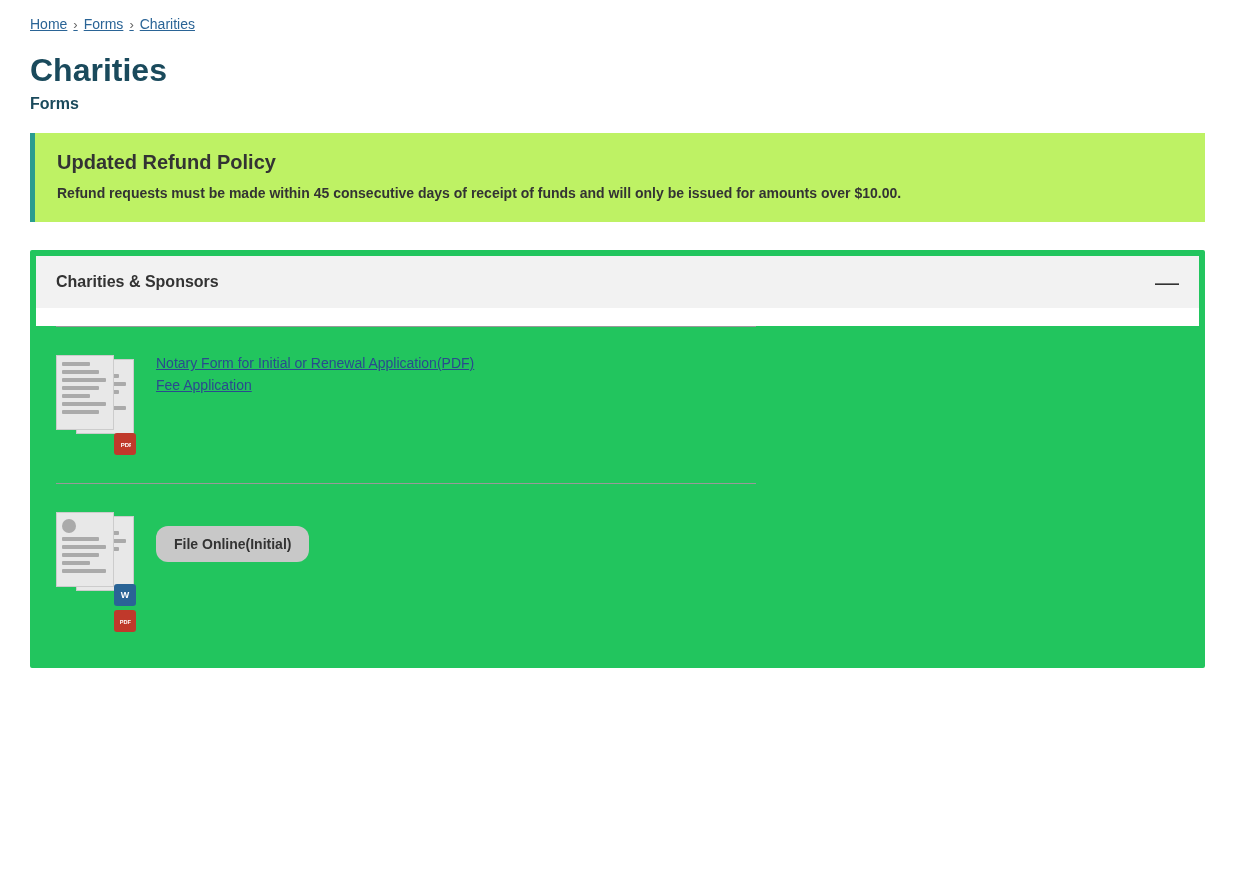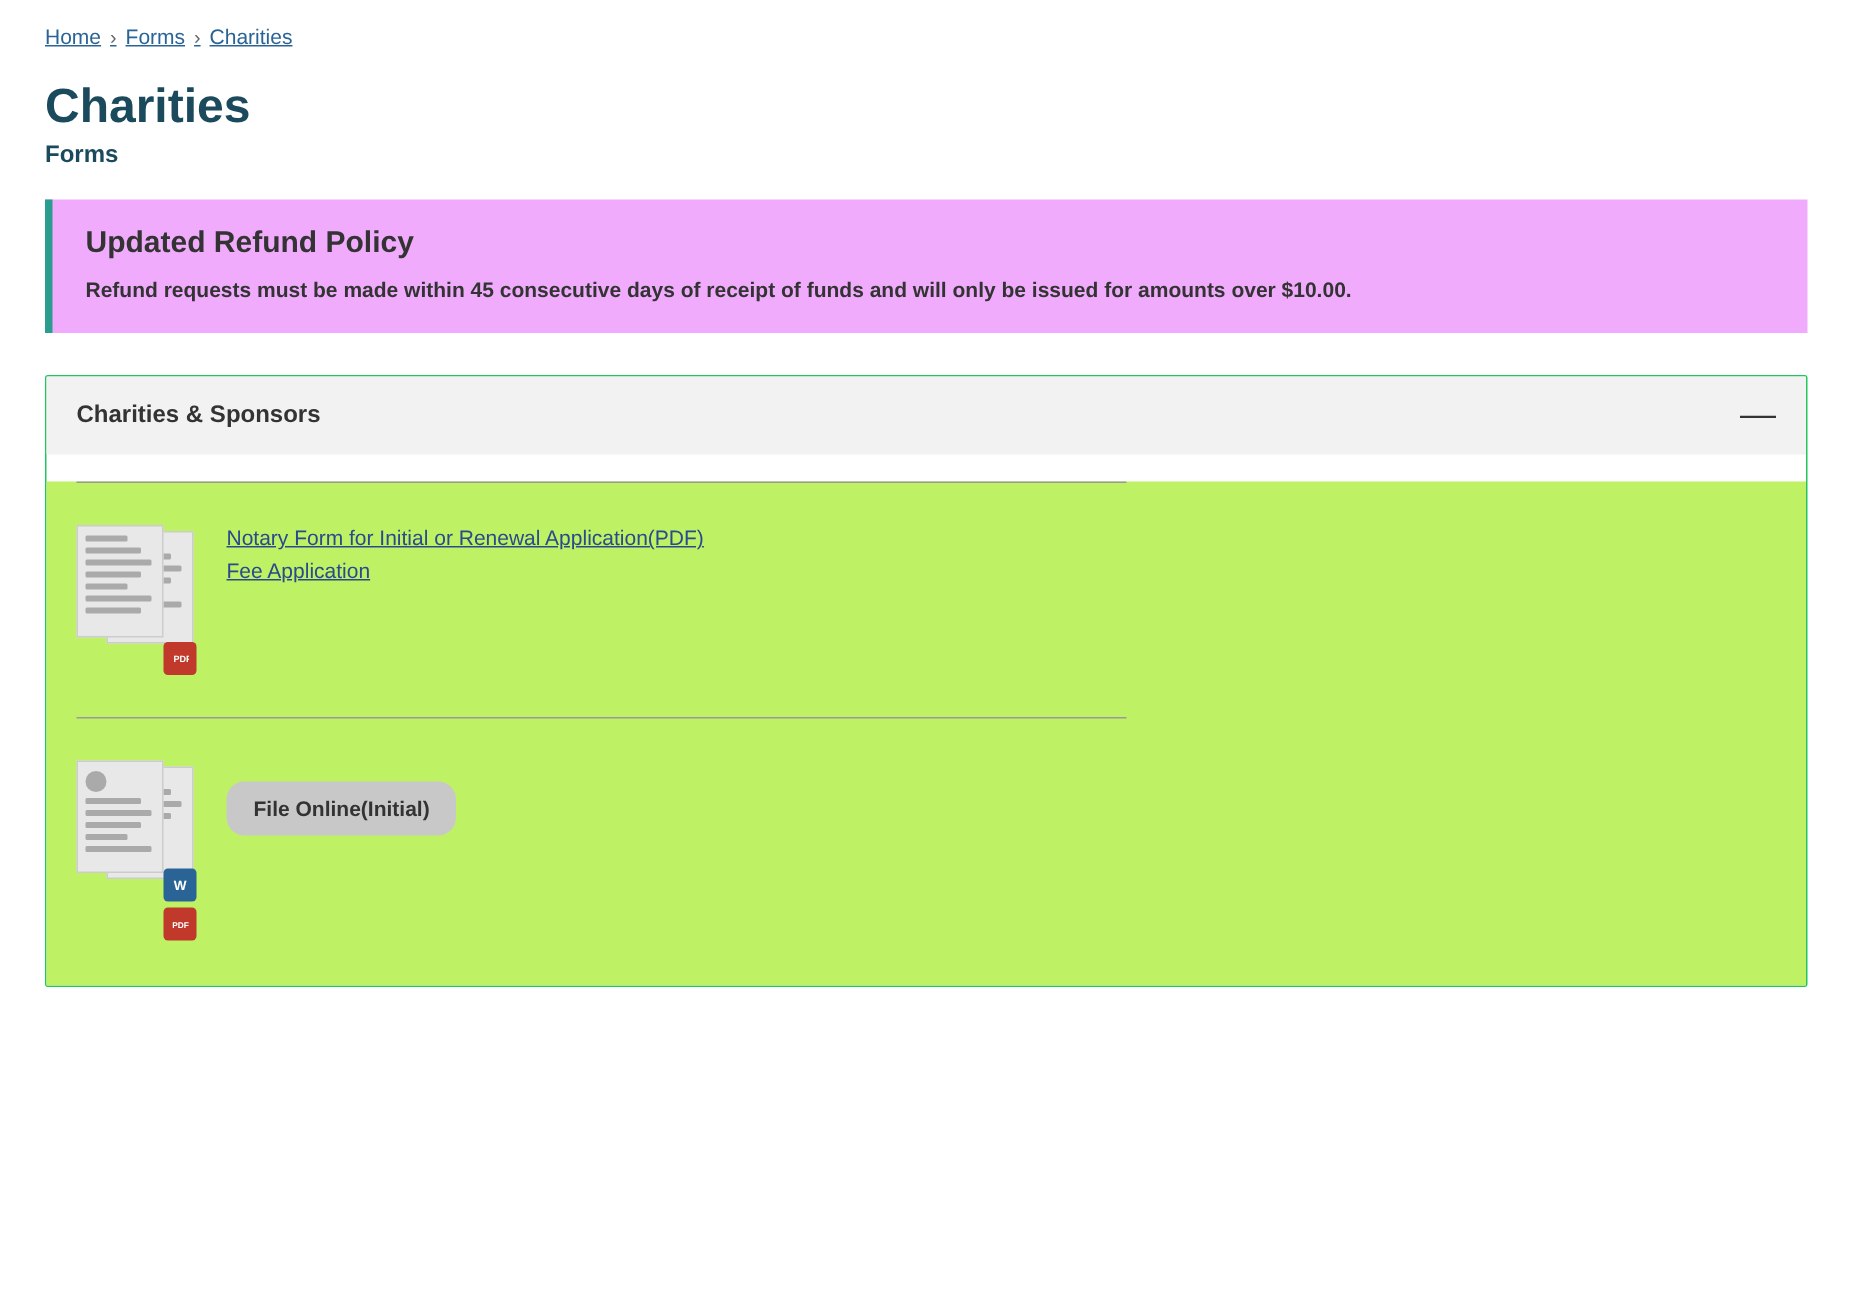--- a/index.html
+++ b/index.html
@@ -41,41 +41,41 @@
     }
     .page-subtitle {
       font-size: 16px;
       font-weight: 700;
       color: #1a4a5c;
       margin-bottom: 20px;
     }
     
     .notice-box {
       display: flex;
-      background: #f0abfc;
+      background: #bef264;
       border-left: 5px solid #2a9d8f;
       padding: 18px 22px;
       margin-bottom: 28px;
     }
     .notice-content {}
     .notice-title {
       font-size: 20px;
       font-weight: 600;
       color: #333;
       margin-bottom: 8px;
     }
     .notice-text {
       font-size: 14px;
       color: #333;
       line-height: 1.6;
       font-weight: bold;
     }
     
     .accordion {
-      border: 1px solid #22c55e;
+      border: 6px solid #22c55e;
       border-radius: 2px;
     }
     .accordion-header {
       display: flex;
       align-items: center;
       justify-content: space-between;
       background: #f2f2f2;
       padding: 14px 20px;
       cursor: pointer;
       user-select: none;
@@ -86,21 +86,21 @@
       color: #333;
     }
     .accordion-toggle {
       font-size: 24px;
       color: #333;
       font-weight: 300;
       line-height: 1;
     }
     .accordion-body {
       padding: 0 20px 20px 20px;
-      background: #bef264;
+      background: #22c55e;
     }
     
     .item-divider {
       border: none;
       border-top: 1px solid #999;
       margin: 18px 0;
       width: 700px;
     }
     
     .form-item {

